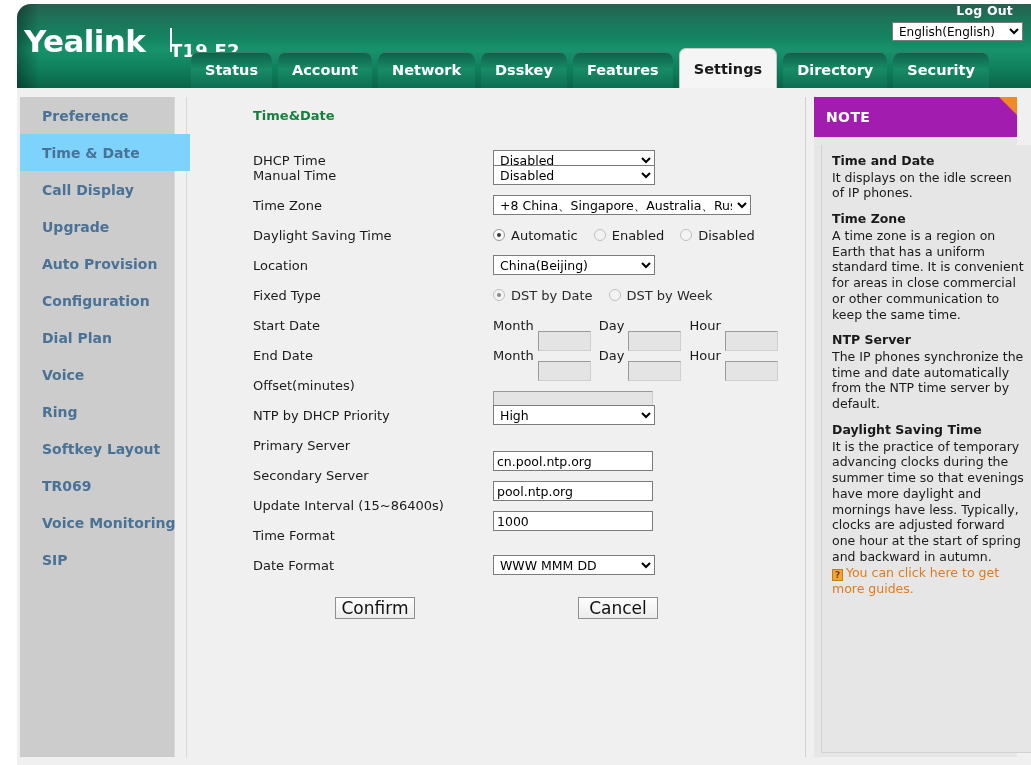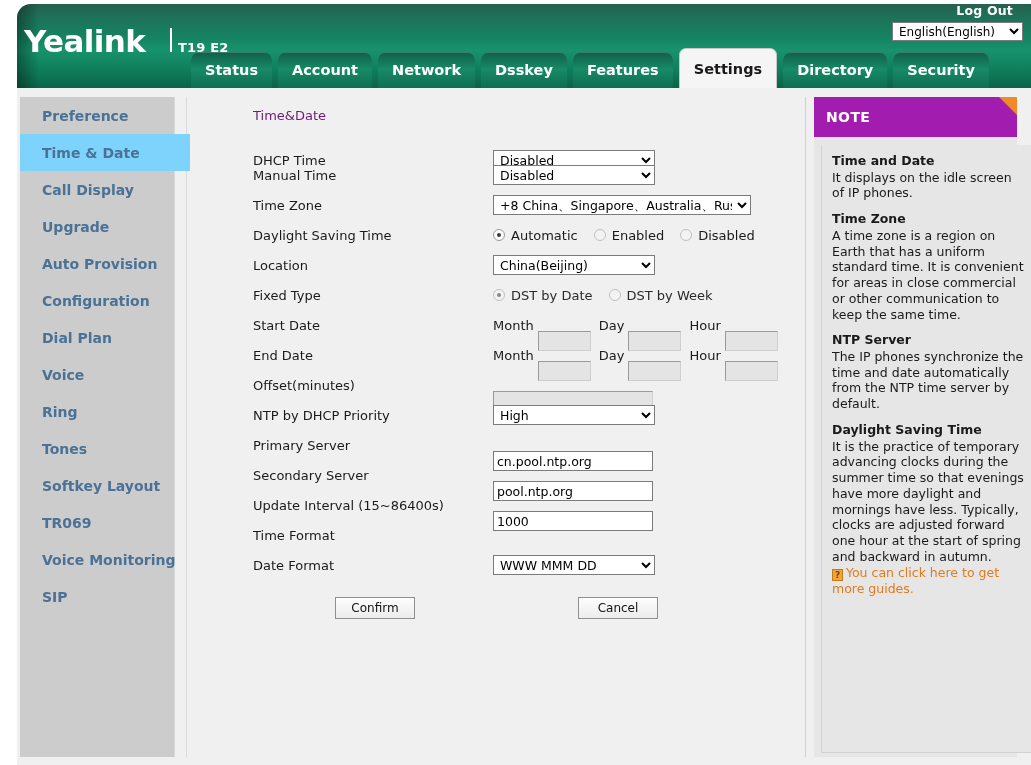--- a/index.html
+++ b/index.html
@@ -48,23 +48,23 @@
     line-height: 1;
   }
   #logo-sep {
     position: absolute;
     left: 170px; top: 28px;
     width: 2px; height: 24px;
     background: #ffffff;
   }
   #model {
     position: absolute;
-    left: 178px; top: 40px;
+    left: 170px; top: 40px;
     color: #ffffff;
-    font-size: 13px;
+    font-size: 18px;
     font-weight: bold;
     letter-spacing: 0.2px;
   }
   #logout {
     position: absolute;
     right: 18px; top: 3px;
     color: #ffffff;
     font-size: 12.5px;
     font-weight: bold;
     letter-spacing: 0.2px;
@@ -166,22 +166,22 @@
     width: 620px;
     bottom: 8px;
     background: #f0f0f0;
     border-left: 1px solid #d9d9d9;
     border-right: 1px solid #d0d0d0;
   }
   #section-title {
     position: absolute;
     left: 66px; top: 11px;
     font-size: 13px;
-    font-weight: normal;
-    color: #701a75;
+    font-weight: bold;
+    color: #15803d;
   }
   .row {
     position: absolute;
     left: 0;
     width: 620px;
     height: 30px;
     display: flex;
     align-items: center;
   }
   .row-label {
@@ -260,21 +260,21 @@
     font-size: 13px;
     color: #1a1a1a;
     margin-right: 4px;
   }
   .date-line { display: flex; align-items: center; }
   .date-line .inline-lbl { margin-left: 0; }
   .gap { width: 8px; display: inline-block; }
 
   .btn {
     width: 80px; height: 22px;
-    font-size: 12px;
+    font-size: 17px;
     font-family: "DejaVu Sans", "Liberation Sans", sans-serif;
     background: linear-gradient(to bottom, #fdfdfd, #ececec);
     border: 1px solid #8f8f8f;
     color: #111;
     cursor: pointer;
     padding: 0;
   }
 
   
   #note {
@@ -419,23 +419,20 @@
       <span>Configuration</span>
     </div>
     <div class="side-item">
       <span>Dial Plan</span>
     </div>
     <div class="side-item">
       <span>Voice</span>
     </div>
     <div class="side-item">
       <span>Ring</span>
-    </div>
-    <div class="side-item">
-      <span>Tones</span>
     </div>
     <div class="side-item">
       <span>Softkey Layout</span>
     </div>
     <div class="side-item">
       <span>TR069</span>
     </div>
     <div class="side-item">
       <span>Voice Monitoring</span>
     </div>

